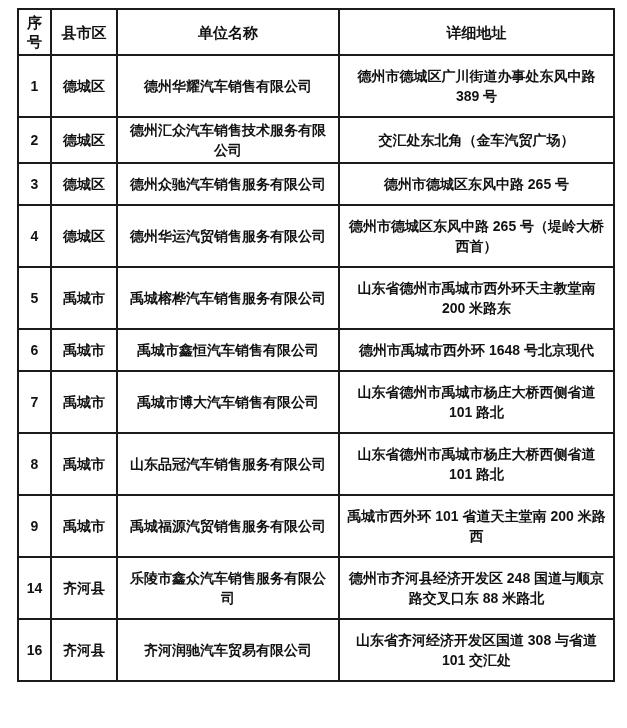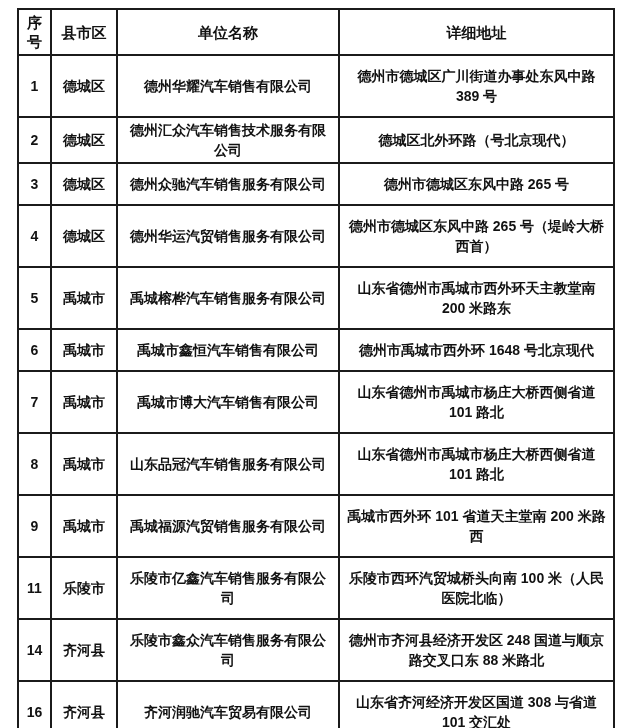--- a/index.html
+++ b/index.html
@@ -73,21 +73,21 @@
         <tr>
           <td class="cell-seq">1</td>
           <td class="cell-district">德城区</td>
           <td class="cell-company">德州华耀汽车销售有限公司</td>
           <td class="cell-address">德州市德城区广川街道办事处东风中路 389 号</td>
         </tr>
         <tr>
           <td class="cell-seq">2</td>
           <td class="cell-district">德城区</td>
           <td class="cell-company">德州汇众汽车销售技术服务有限公司</td>
-          <td class="cell-address">德城区北外环路（号北京现代）</td>
+          <td class="cell-address">交汇处东北角（金车汽贸广场）</td>
         </tr>
         <tr>
           <td class="cell-seq">3</td>
           <td class="cell-district">德城区</td>
           <td class="cell-company">德州众驰汽车销售服务有限公司</td>
           <td class="cell-address">德州市德城区东风中路 265 号</td>
         </tr>
         <tr>
           <td class="cell-seq">4</td>
           <td class="cell-district">德城区</td>
@@ -118,26 +118,20 @@
           <td class="cell-company">山东品冠汽车销售服务有限公司</td>
           <td class="cell-address">山东省德州市禹城市杨庄大桥西侧省道 101 路北</td>
         </tr>
         <tr>
           <td class="cell-seq">9</td>
           <td class="cell-district">禹城市</td>
           <td class="cell-company">禹城福源汽贸销售服务有限公司</td>
           <td class="cell-address">禹城市西外环 101 省道天主堂南 200 米路西</td>
         </tr>
         <tr>
-          <td class="cell-seq">11</td>
-          <td class="cell-district">乐陵市</td>
-          <td class="cell-company">乐陵市亿鑫汽车销售服务有限公司</td>
-          <td class="cell-address">乐陵市西环汽贸城桥头向南 100 米（人民医院北临）</td>
-        </tr>
-        <tr>
           <td class="cell-seq">14</td>
           <td class="cell-district">齐河县</td>
           <td class="cell-company">乐陵市鑫众汽车销售服务有限公司</td>
           <td class="cell-address">德州市齐河县经济开发区 248 国道与顺京路交叉口东 88 米路北</td>
         </tr>
         <tr>
           <td class="cell-seq">16</td>
           <td class="cell-district">齐河县</td>
           <td class="cell-company">齐河润驰汽车贸易有限公司</td>
           <td class="cell-address">山东省齐河经济开发区国道 308 与省道 101 交汇处</td>

